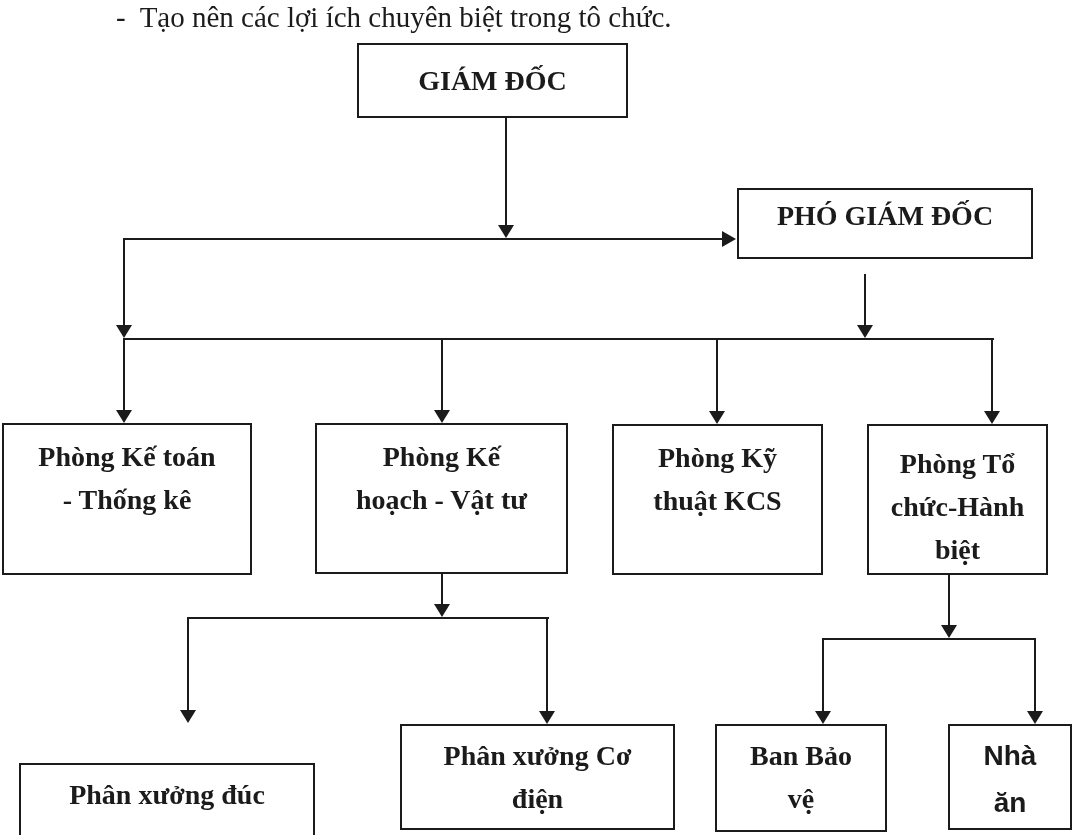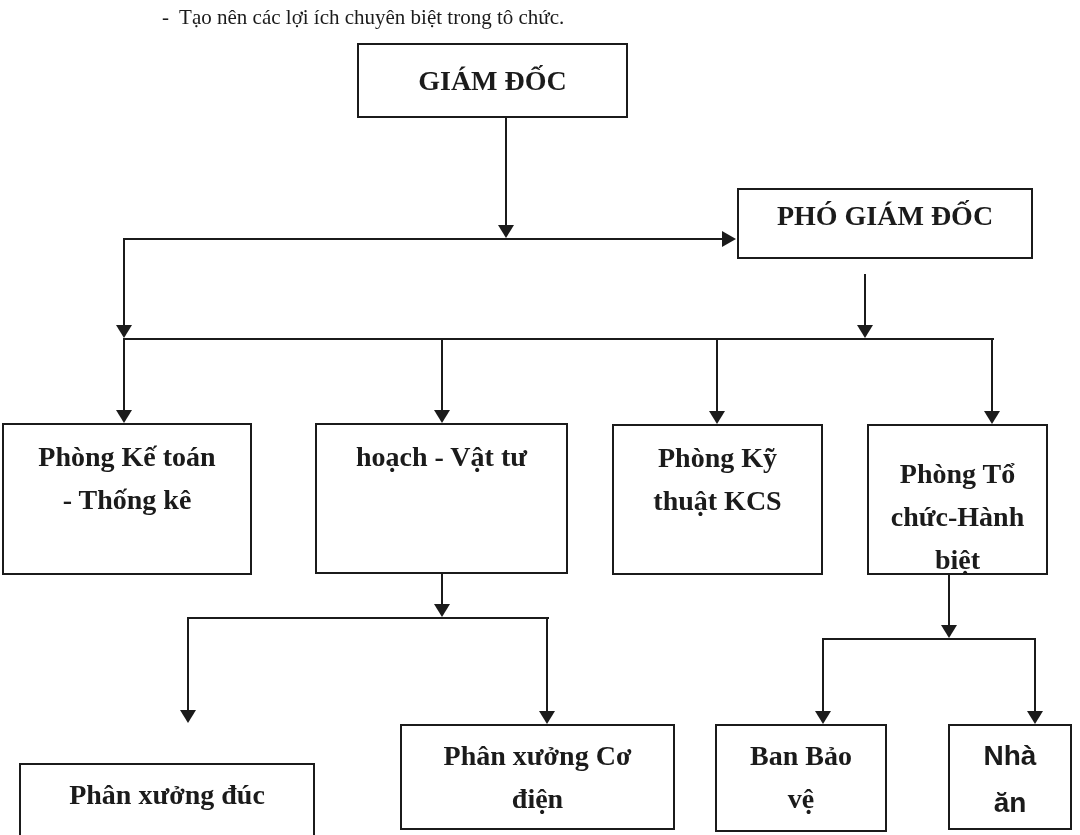--- a/index.html
+++ b/index.html
@@ -9,24 +9,23 @@
     height: 835px;
     background: var(--bg, #ffffff);
     color: var(--ink, #1b1b1b);
     font-family: "Liberation Serif", serif;
     overflow: hidden;
   }
   .heading {
     position: absolute;
     left: 116px;
     top: 0px;
-    font-size: 21px;
+    font-size: 29px;
     line-height: 35px;
     white-space: pre;
-    margin-left: 46px;
   }
   .box {
     position: absolute;
     box-sizing: border-box;
     border: 2px solid var(--ink, #1b1b1b);
     background: #ffffff;
     display: flex;
     flex-direction: column;
     align-items: center;
     text-align: center;
@@ -68,29 +67,30 @@
   <div class="box" style="left:737px; top:188px; width:296px; height:71px; padding-top:4px;">
     <div>PHÓ GIÁM ĐỐC</div>
   </div>
 
   <div class="box" style="left:2px; top:423px; width:250px; height:152px; padding-top:10px;">
     <div>Phòng Kế toán</div>
     <div>- Thống kê</div>
   </div>
 
   <div class="box" style="left:315px; top:423px; width:253px; height:151px; padding-top:10px;">
+    <div>Phòng Kế</div>
     <div>hoạch - Vật tư</div>
   </div>
 
   <div class="box" style="left:612px; top:424px; width:211px; height:151px; padding-top:10px;">
     <div>Phòng Kỹ</div>
     <div>thuật KCS</div>
   </div>
 
-  <div class="box" style="left:867px; top:424px; width:181px; height:151px; padding-top:26px;">
+  <div class="box" style="left:867px; top:424px; width:181px; height:151px; padding-top:16px;">
     <div>Phòng Tổ</div>
     <div>chức-Hành</div>
     <div>biệt</div>
   </div>
 
   <div class="box" style="left:19px; top:723px; width:296px; height:107px; padding-top:8px;margin-top:40px;">
     <div>Phân xưởng đúc</div>
   </div>
 
   <div class="box" style="left:400px; top:724px; width:275px; height:106px; padding-top:8px;">

